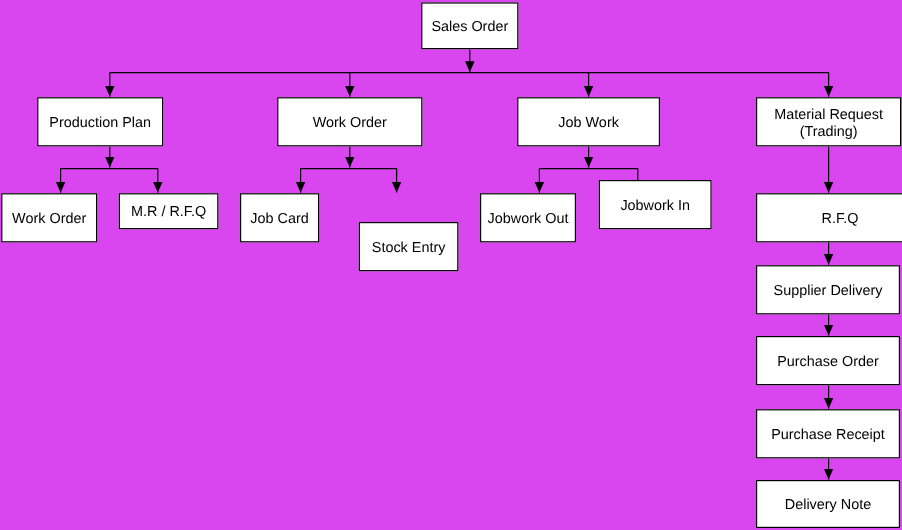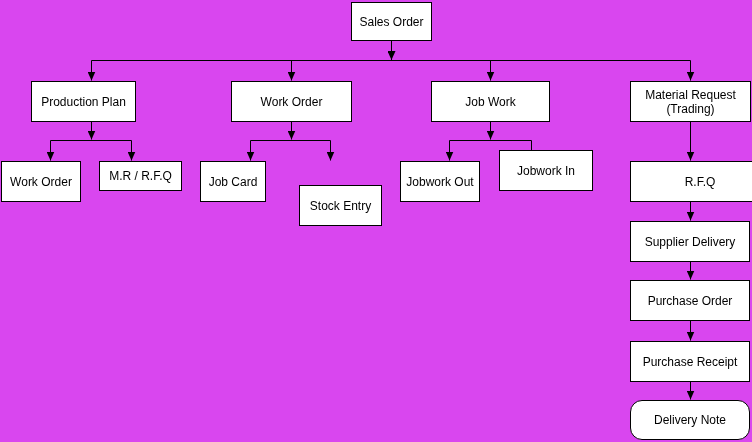--- a/index.html
+++ b/index.html
@@ -91,15 +91,15 @@
   <div class="node" style="left:1px;   top:161px; width:80px;  height:41px;">Work Order</div>
   <div class="node" style="left:99px;  top:161px; width:83px;  height:30px;">M.R / R.F.Q</div>
   <div class="node" style="left:200px; top:161px; width:66px;  height:41px;">Job Card</div>
   <div class="node" style="left:299px; top:161px; width:83px;  height:41px;margin-top:24px;">Stock Entry</div>
   <div class="node" style="left:400px; top:161px; width:80px;  height:41px;">Jobwork Out</div>
   <div class="node" style="left:499px; top:150px; width:94px;  height:41px;">Jobwork In</div>
   <div class="node" style="left:630px; top:161px; width:140px; height:41px;">R.F.Q</div>
   <div class="node" style="left:630px; top:221px; width:120px; height:41px;">Supplier Delivery</div>
   <div class="node" style="left:630px; top:280px; width:120px; height:41px;">Purchase Order</div>
   <div class="node" style="left:630px; top:341px; width:120px; height:41px;">Purchase Receipt</div>
-  <div class="node" style="left:630px; top:400px; width:120px; height:40px;border-radius:12px;">Delivery Note</div>
+  <div class="node" style="left:630px; top:400px; width:120px; height:40px;">Delivery Note</div>
 
 </div>
 
 </body></html>

